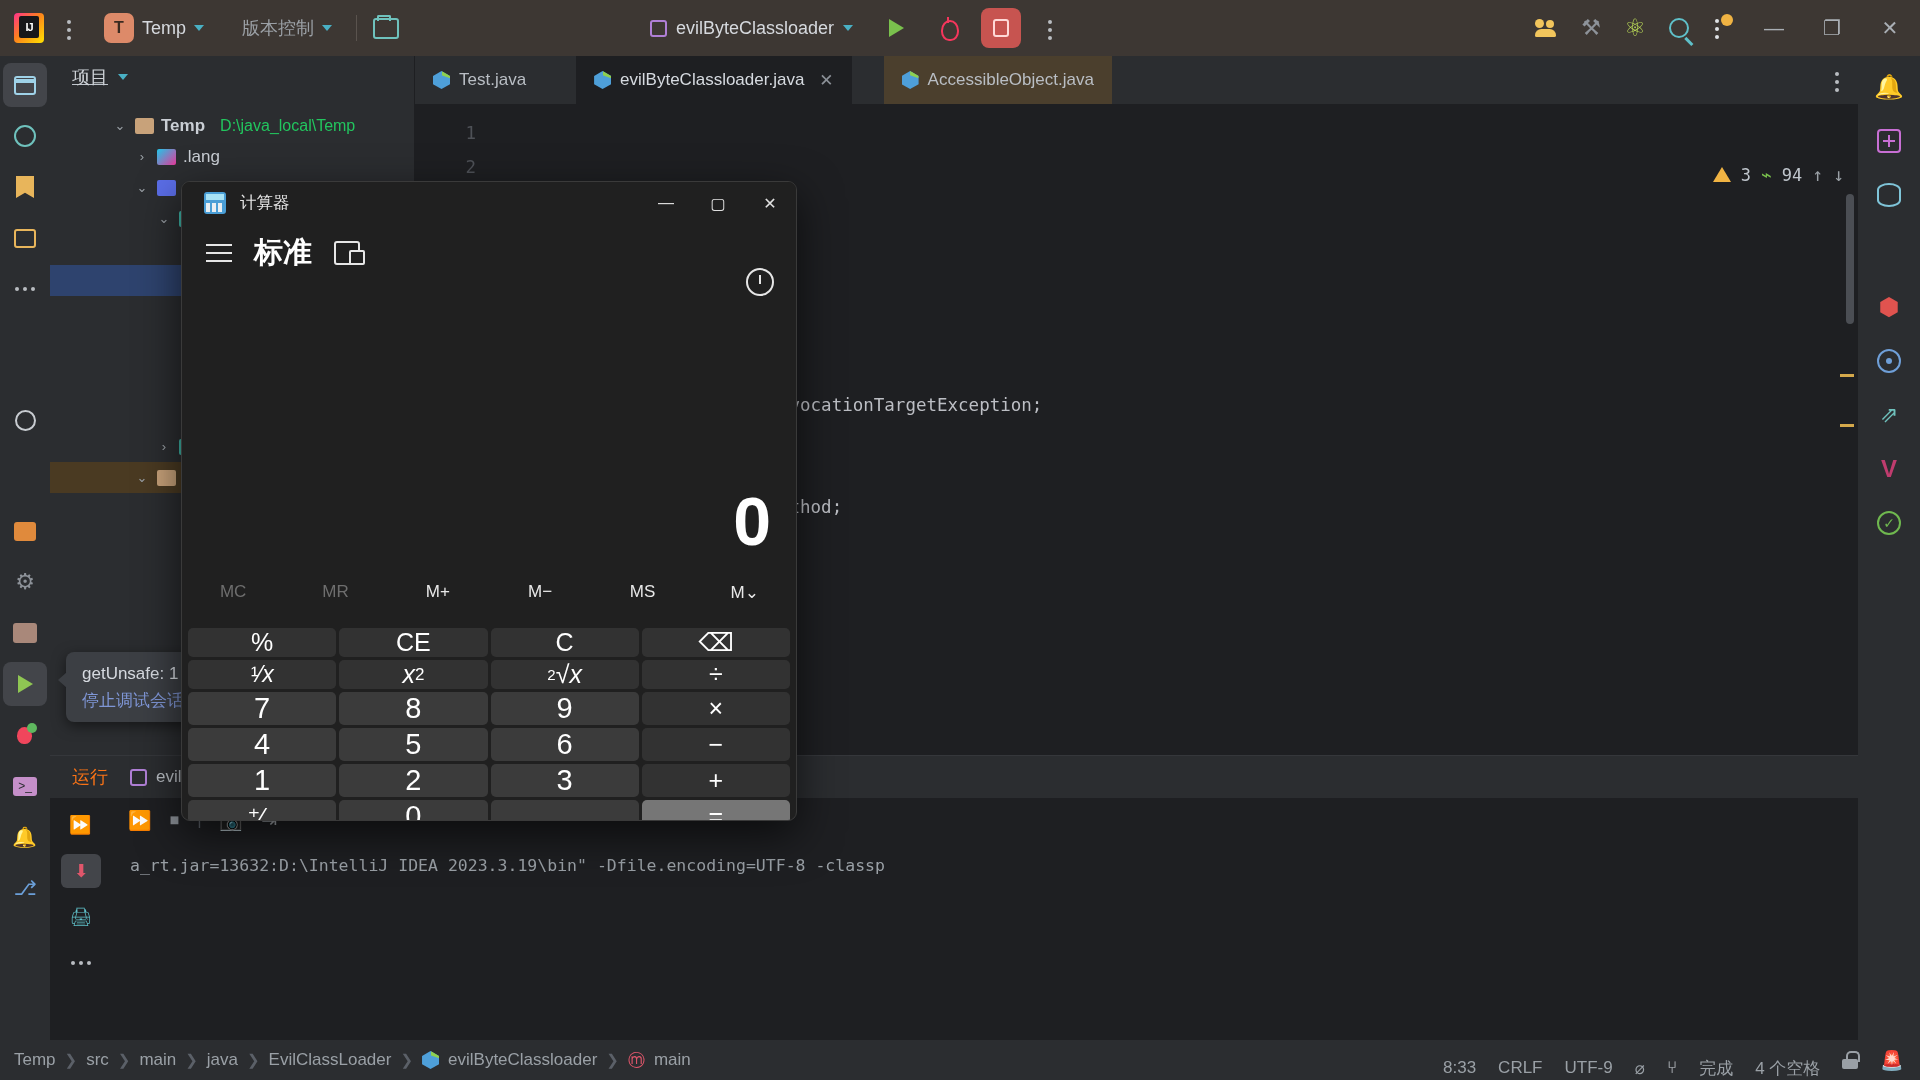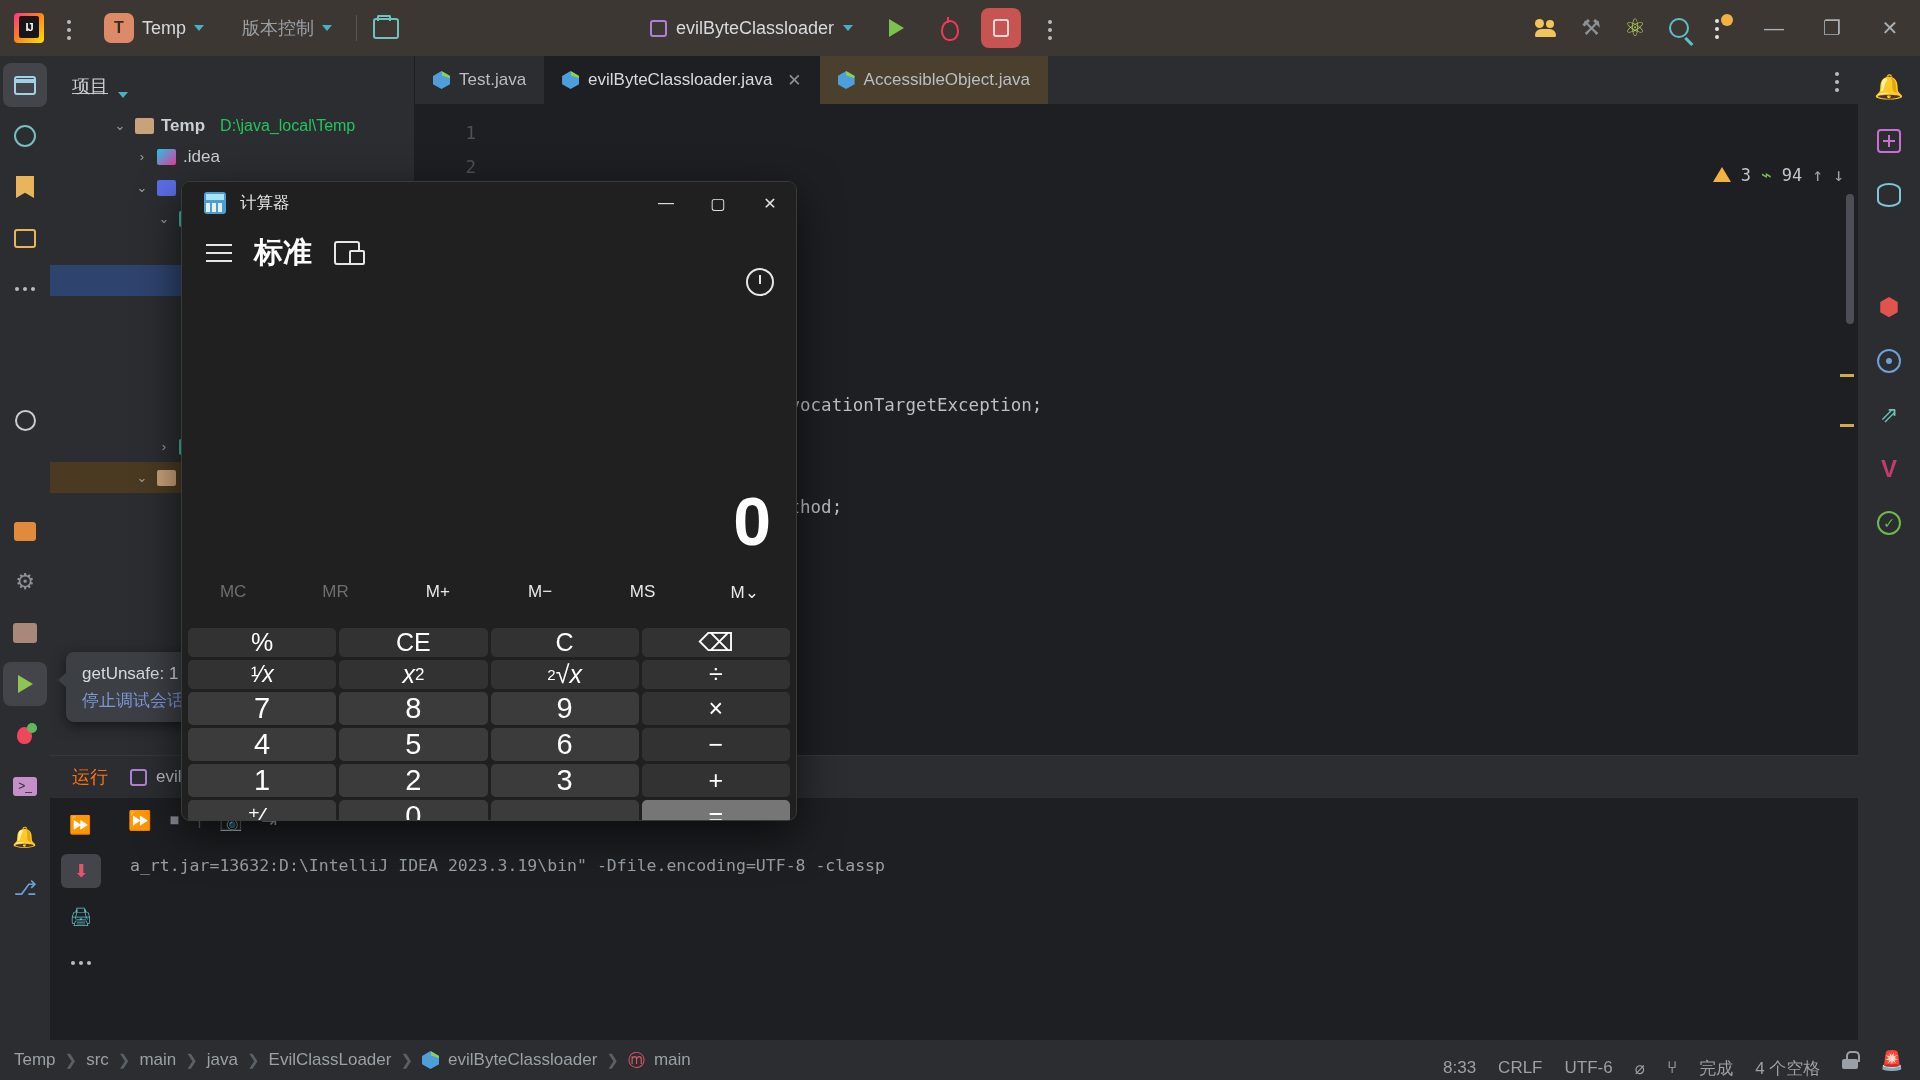--- a/index.html
+++ b/index.html
@@ -103,42 +103,42 @@
      background:#f0465c;border-radius:50% 50% 45% 45%;}
   .dbg-ico .grn{position:absolute;right:-1px;top:-1px;width:10px;height:10px;border-radius:50%;background:#5fb85f;}
   .term-ico{width:24px;height:19px;background:#c58fc9;border-radius:3px;color:#2b2d30;
      font-size:12px;display:flex;align-items:center;justify-content:center;}
   .bell-ico{font-size:20px;color:#c8ccd1;}
   .branch-ico{font-size:20px;color:#6b9fd8;}
 
   
   .projpanel{position:absolute;left:50px;top:56px;width:365px;bottom:40px;background:#2b2d30;
      border-right:1px solid #1e1f22;}
-  .pp-head{height:42px;display:flex;align-items:flex-end;padding-left:22px;gap:10px;text-decoration:underline;}
+  .pp-head{height:42px;display:flex;align-items:center;padding-left:22px;gap:10px;text-decoration:underline;}
   .pp-title{color:#ced2d7;font-size:18px;}
   .tree{padding-top:12px;font-size:17px;}
   .tnode{display:flex;align-items:center;height:31px;padding-left:10px;gap:7px;cursor:pointer;white-space:nowrap;}
   .tnode.sel{background:#2e436e;}
   .tnode.brown{background:#4a3a22;}
   .arrow{width:16px;color:#9aa0a6;font-size:13px;text-align:center;}
   .fico{width:19px;height:16px;border-radius:2px;flex:none;}
   .fico.module{background:#c8a27a;}
   .fico.idea{background:linear-gradient(135deg,#20c6e8,#e8399b);}
   .fico.src{background:#5b6ee8;}
   .fico.main{background:#3fb6a8;}
   .fico.java{background:#c452d8;}
   .fico.pkg{background:#8f63c9;}
   .fico.test{background:#3fb6a8;}
   .fico.target{background:#c8a27a;}
   .tlabel{color:#c9ced4;}
   .tpath{color:#22c55e;font-size:16px;margin-left:8px;}
 
   
   .editor{position:absolute;left:415px;top:56px;right:62px;bottom:40px;background:#1e1f22;}
-  .tabstrip{height:48px;background:#2b2d30;display:flex;align-items:stretch;position:relative;}
+  .tabstrip{height:48px;background:#2b2d30;display:flex;align-items:stretch;position:relative;gap:32px;}
   .tab{display:flex;align-items:center;gap:9px;padding:0 18px;cursor:pointer;font-size:17px;color:#b9bec4;}
   .tab.active{background:#1e1f22;color:#d6dae0;}
   .tab.brown{background:#4b3f2d;}
   .jico{width:17px;height:18px;background:#4e9fd9;
      clip-path:polygon(50% 0,100% 28%,100% 74%,50% 100%,0 74%,0 28%);position:relative;}
   .jico::after{content:"";position:absolute;left:50%;top:0;width:50%;height:40%;background:#8fd14f;
      clip-path:polygon(0 0,100% 28%,100% 100%,0 60%);}
   .tabx{margin-left:6px;color:#8b9097;font-size:17px;}
   .tabmore{position:absolute;right:8px;top:0;height:48px;display:flex;align-items:center;}
 
@@ -394,21 +394,21 @@
     <div class="tree">
       <div class="tnode" style="padding-left:62px">
         <span class="arrow">⌄</span>
         <span class="fico module"></span>
         <span class="tlabel" style="font-weight:bold">Temp</span>
         <span class="tpath">D:\java_local\Temp</span>
       </div>
       <div class="tnode" style="padding-left:84px">
         <span class="arrow">›</span>
         <span class="fico idea"></span>
-        <span class="tlabel">.idea</span>
+        <span class="tlabel">.lang</span>
       </div>
       <div class="tnode" style="padding-left:84px">
         <span class="arrow">⌄</span>
         <span class="fico src"></span>
         <span class="tlabel">src</span>
       </div>
       <div class="tnode" style="padding-left:106px">
         <span class="arrow">⌄</span>
         <span class="fico main"></span>
         <span class="tlabel">main</span>
@@ -595,21 +595,21 @@
       <span class="bc-sep">❯</span>
       <span class="jico"></span>
       <span class="bc-item">evilByteClassloader</span>
       <span class="bc-sep">❯</span>
       <span style="color:#e0566b">ⓜ</span>
       <span class="bc-item">main</span>
     </div>
     <div class="sb-right">
       <span class="sb-item">8:33</span>
       <span class="sb-item">CRLF</span>
-      <span class="sb-item">UTF-6</span>
+      <span class="sb-item">UTF-9</span>
       <span class="sb-item">⌀</span>
       <span class="sb-item" style="color:#cdd2d8">⑂</span>
       <span class="sb-item">完成</span>
       <span class="sb-item">4 个空格</span>
       <span class="lock-ico"></span>
       <span class="alarm-ico">🚨</span>
     </div>
   </div>
 
   <div class="calc">

